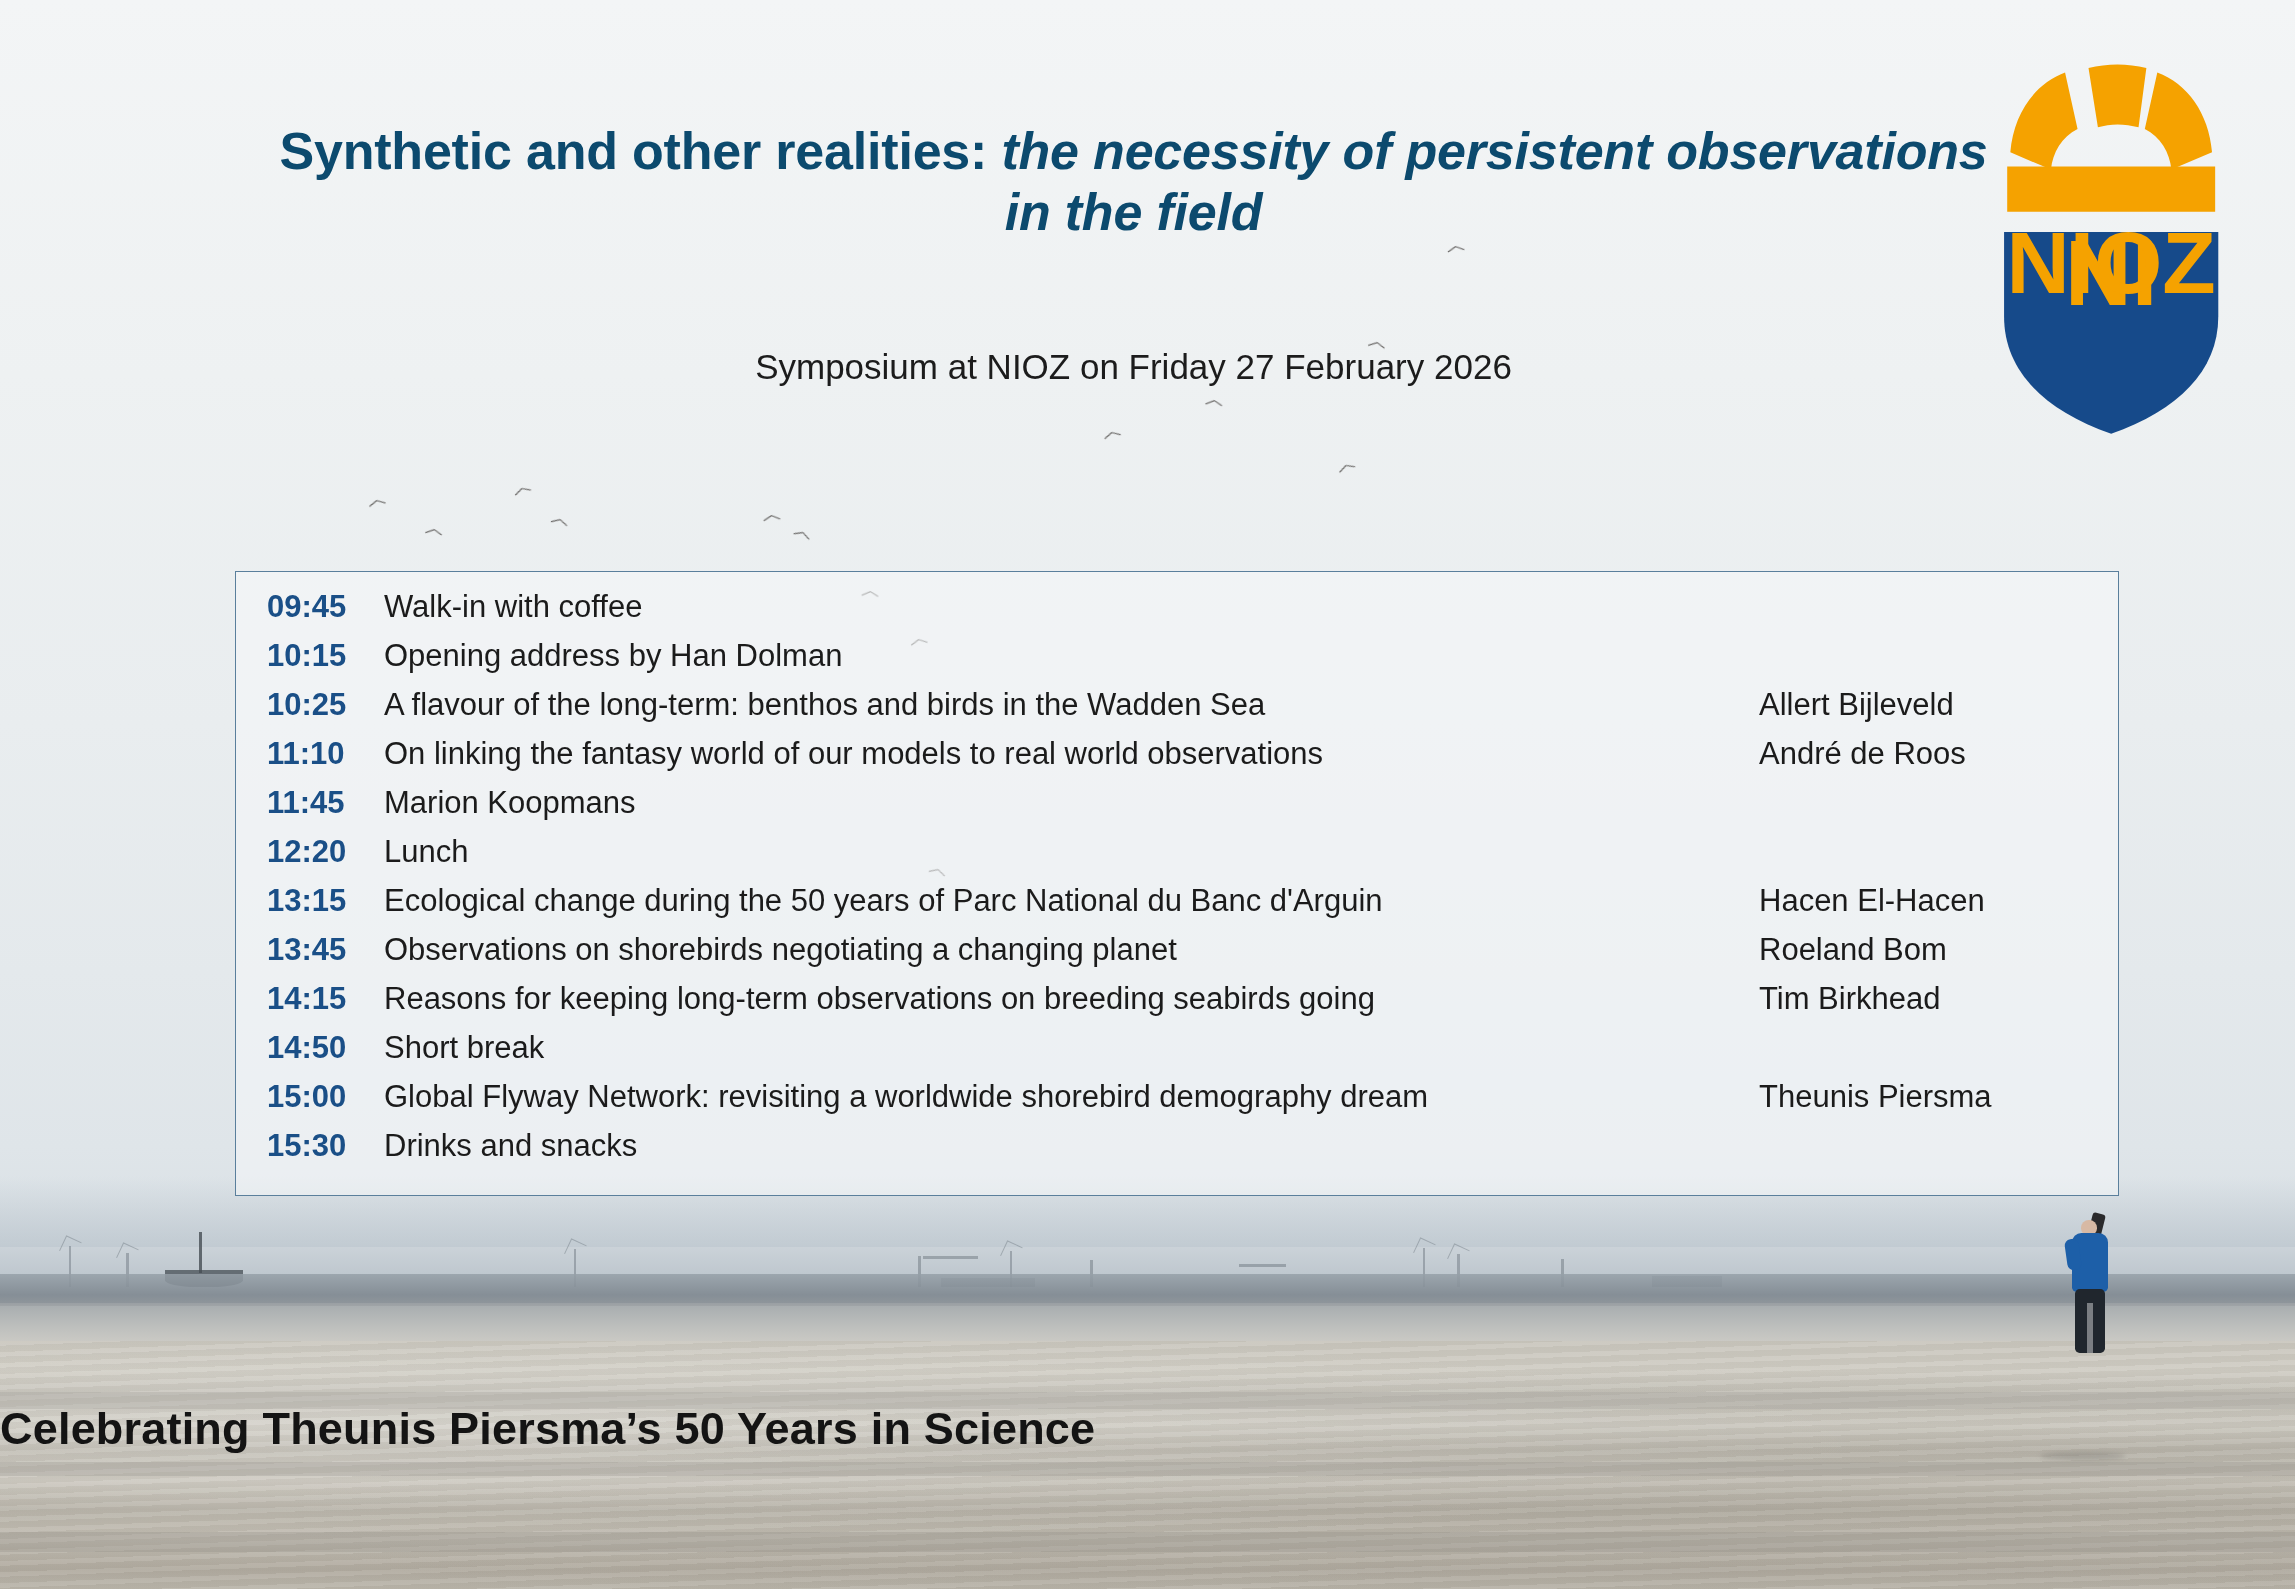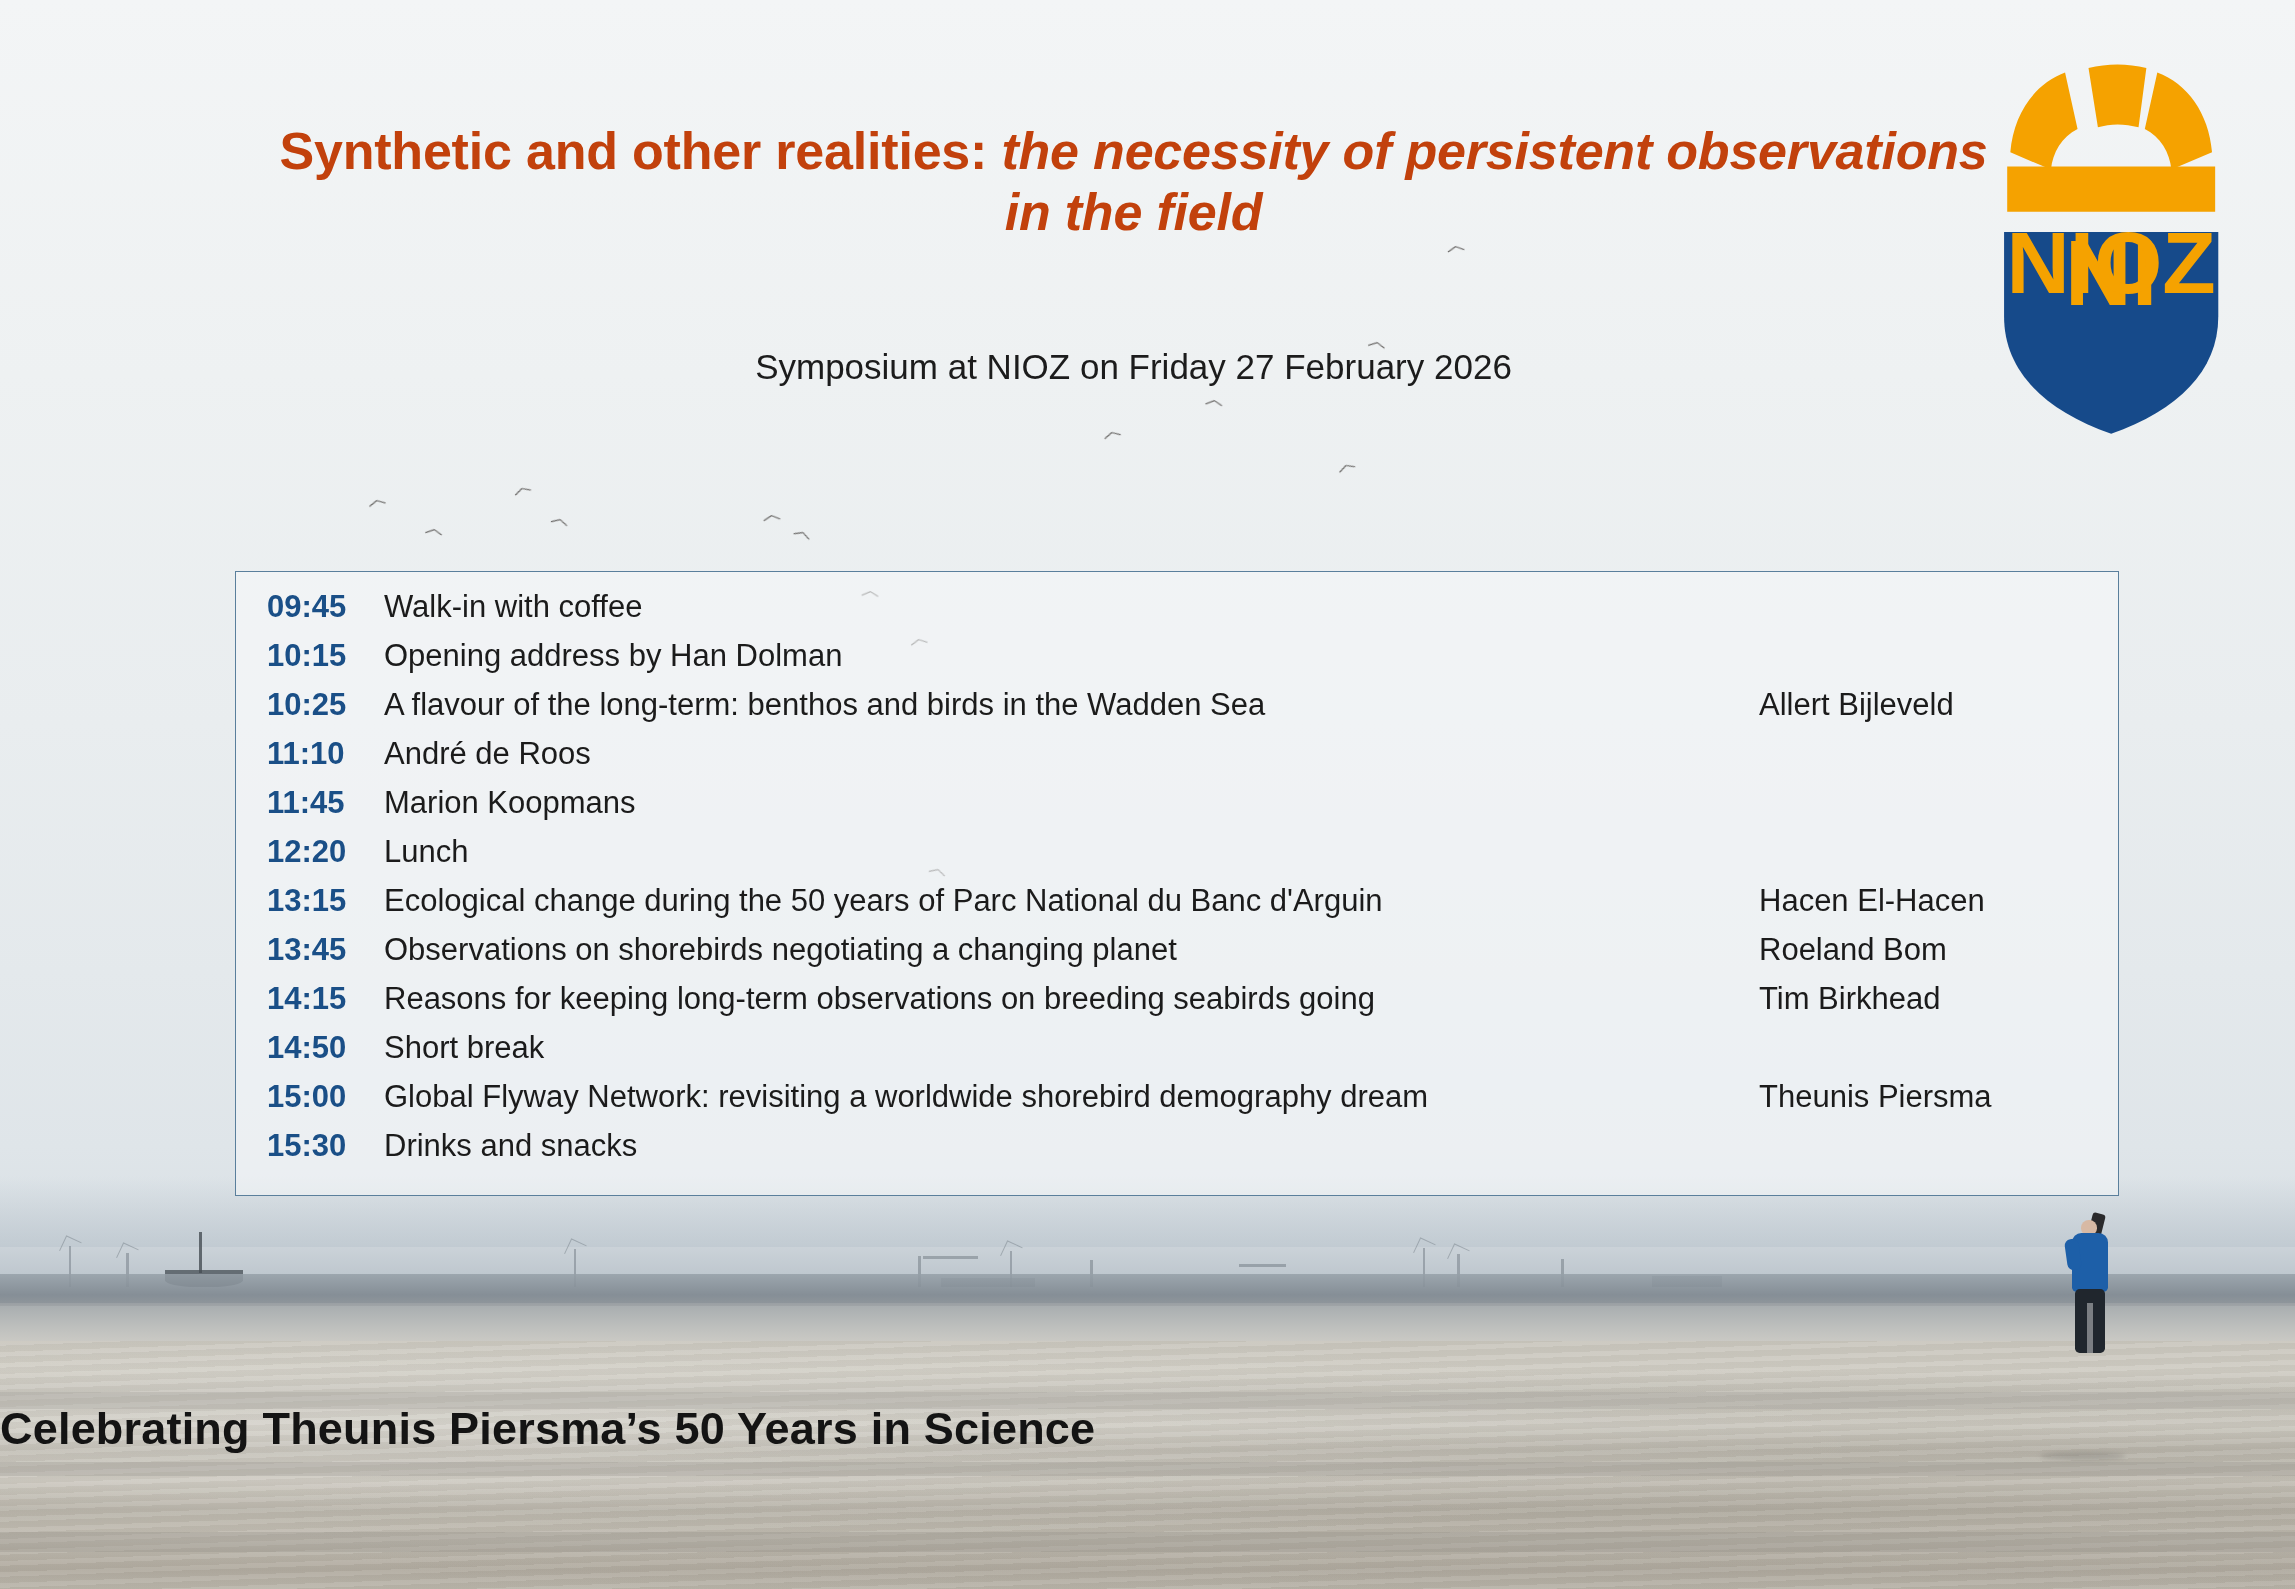--- a/index.html
+++ b/index.html
@@ -210,21 +210,21 @@
 
   
   .title {
     position: absolute;
     left: 258px;
     top: 86px;
     width: 1751px;
     text-align: center;
     font-size: 52px;
     line-height: 1.18;
-    color: #c2410c;
+    color: #0c4a6e;
     letter-spacing: -0.2px;
   }
   .title .em {
     font-style: italic;
   }
   .subtitle {
     position: absolute;
     left: 258px;
     top: 324px;
     width: 1751px;
@@ -385,20 +385,21 @@
       <span class="item">Opening address by Han Dolman</span>
       <span class="speaker"></span>
     </div>
     <div class="row">
       <span class="time">10:25</span>
       <span class="item">A flavour of the long-term: benthos and birds in the Wadden Sea</span>
       <span class="speaker">Allert Bijleveld</span>
     </div>
     <div class="row">
       <span class="time">11:10</span>
+      <span class="item">On linking the fantasy world of our models to real world observations</span>
       <span class="speaker">André de Roos</span>
     </div>
     <div class="row">
       <span class="time">11:45</span>
       <span class="speaker">Marion Koopmans</span>
     </div>
     <div class="row">
       <span class="time">12:20</span>
       <span class="item">Lunch</span>
       <span class="speaker"></span>

